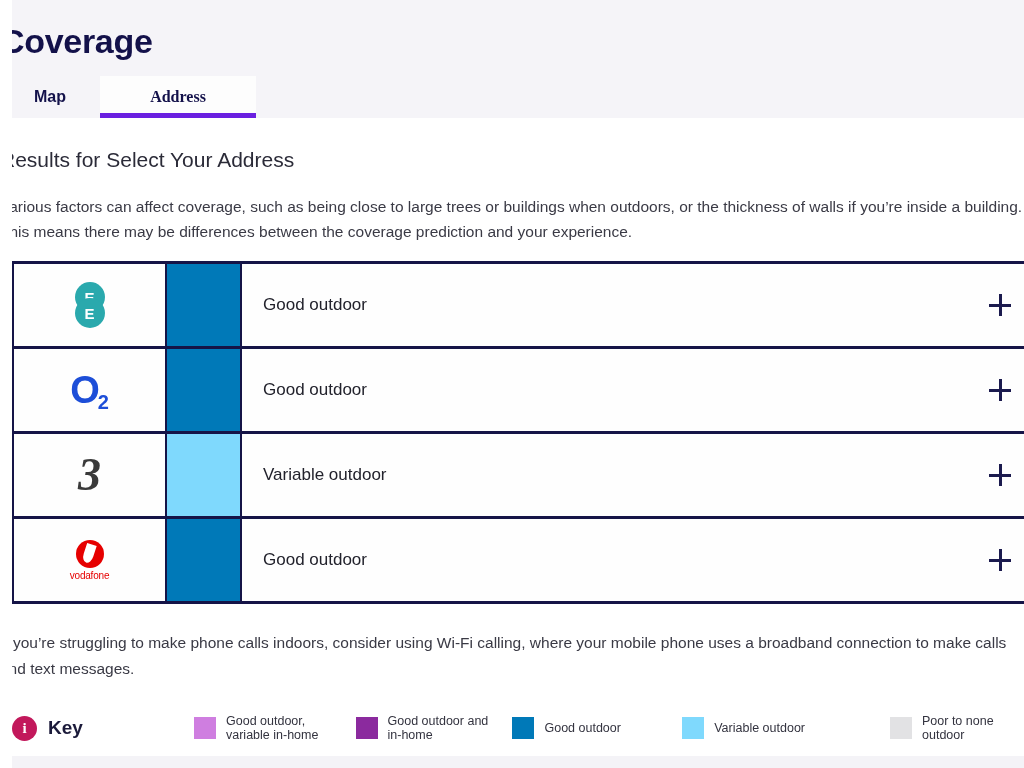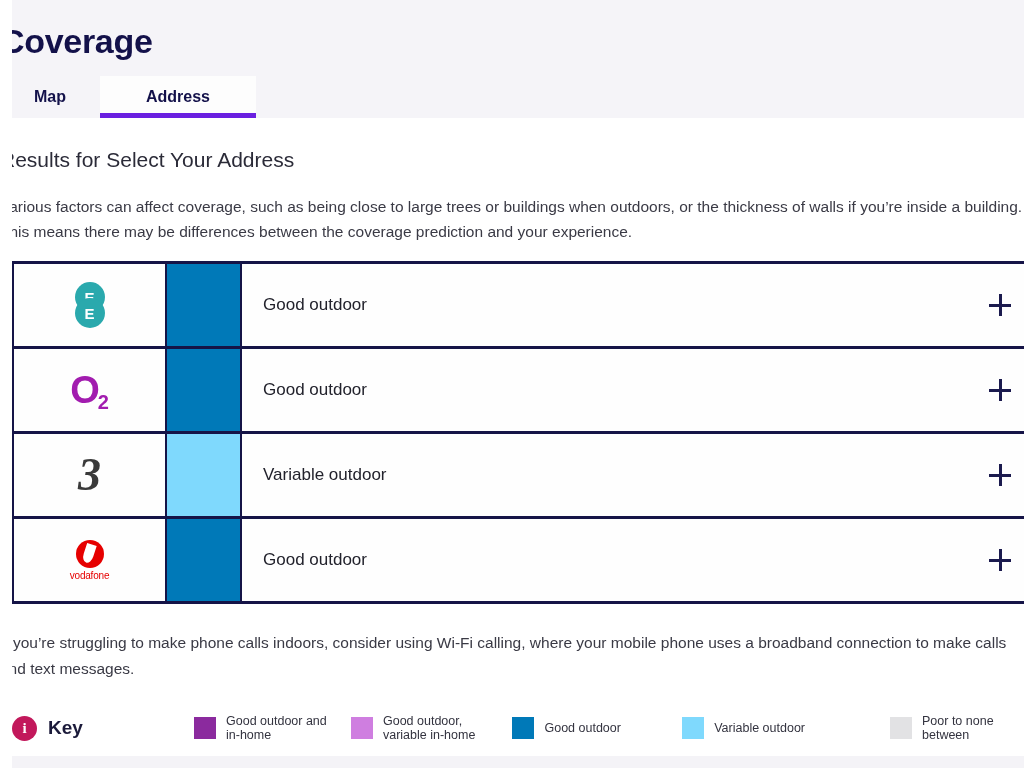--- a/index.html
+++ b/index.html
@@ -64,20 +64,21 @@
     box-sizing: border-box;
     cursor: pointer;
     background: transparent;
     border: none;
     font-family: "Liberation Sans", sans-serif;
   }
 
   .tab.active {
     background: #fdfdfd;
     min-width: 156px;
+    font-family: Liberation Serif, serif;
   }
 
   .tab.active::after {
     content: "";
     position: absolute;
     left: 0;
     right: 0;
     bottom: 0;
     height: 5px;
     background: #6a1fe0;
@@ -197,21 +198,21 @@
     font-size: 15px;
     font-weight: bold;
     font-family: "Liberation Sans", sans-serif;
   }
   .ee-circ.top { top: 0; }
   .ee-circ.bot { top: 16px; }
 
   .logo-o2 {
     font-size: 38px;
     font-weight: bold;
-    color: #a21caf;
+    color: #1d4ed8;
     font-family: "Liberation Sans", sans-serif;
     letter-spacing: -1px;
   }
   .logo-o2 sub {
     font-size: 20px;
     vertical-align: baseline;
     position: relative;
     top: 6px;
     left: -1px;
   }
@@ -424,51 +425,51 @@
 
   <div class="footer-note">If you’re struggling to make phone calls indoors, consider using Wi-Fi calling, where your mobile phone uses a broadband connection to make calls and text messages.</div>
 
   <div class="key-bar">
     <div class="key-label-wrap">
       <span class="info-icon" style="background: rgb(194, 24, 91);">i</span>
       <span class="key-word">Key</span>
     </div>
 
     <div class="legend-items">
+      <div class="legend-item w2">
+        <span class="legend-sw" style="background: rgb(207, 126, 224);"></span>
+        <span class="legend-text">
+          <span>Good outdoor,</span><br>
+          <span>variable in-home</span>
+        </span>
+      </div>
+
       <div class="legend-item w1">
         <span class="legend-sw" style="background: rgb(139, 42, 158);"></span>
         <span class="legend-text">
           <span>Good outdoor and</span><br>
           <span>in-home</span>
         </span>
       </div>
 
-      <div class="legend-item w2">
-        <span class="legend-sw" style="background: rgb(207, 126, 224);"></span>
-        <span class="legend-text">
-          <span>Good outdoor,</span><br>
-          <span>variable in-home</span>
-        </span>
-      </div>
-
       <div class="legend-item w3">
         <span class="legend-sw" style="background: rgb(0, 121, 184);"></span>
         <span class="legend-text">Good outdoor</span>
       </div>
 
       <div class="legend-item w4">
         <span class="legend-sw" style="background: rgb(127, 217, 253);"></span>
         <span class="legend-text">Variable outdoor</span>
       </div>
 
       <div class="legend-item w5">
         <span class="legend-sw" style="background: rgb(226, 226, 228);"></span>
         <span class="legend-text">
           <span>Poor to none</span><br>
-          <span>between</span>
+          <span>outdoor</span>
         </span>
       </div>
     </div>
   </div>
 
   <div class="bottom-edge"></div>
 
 </div>
 
 </body></html>

